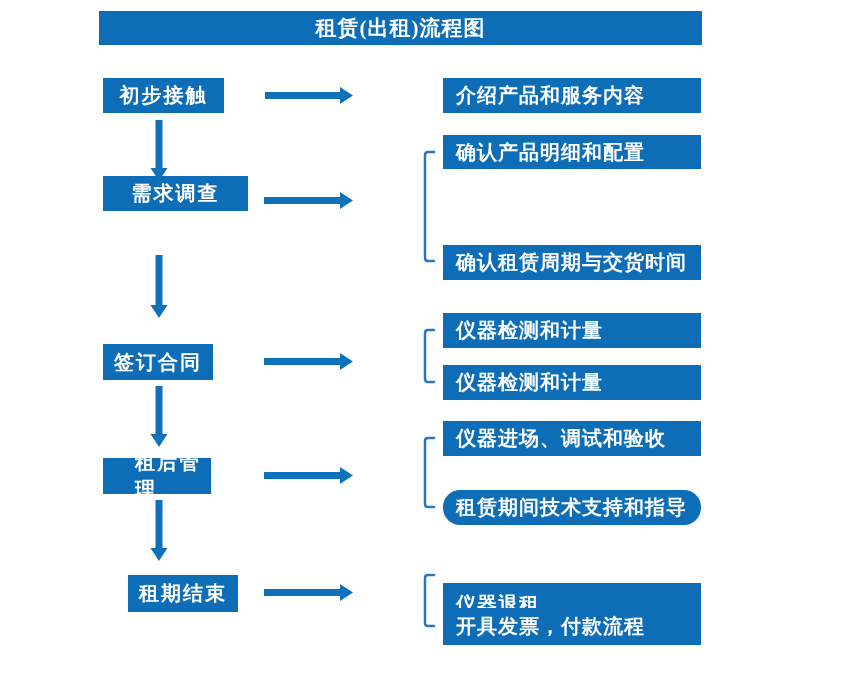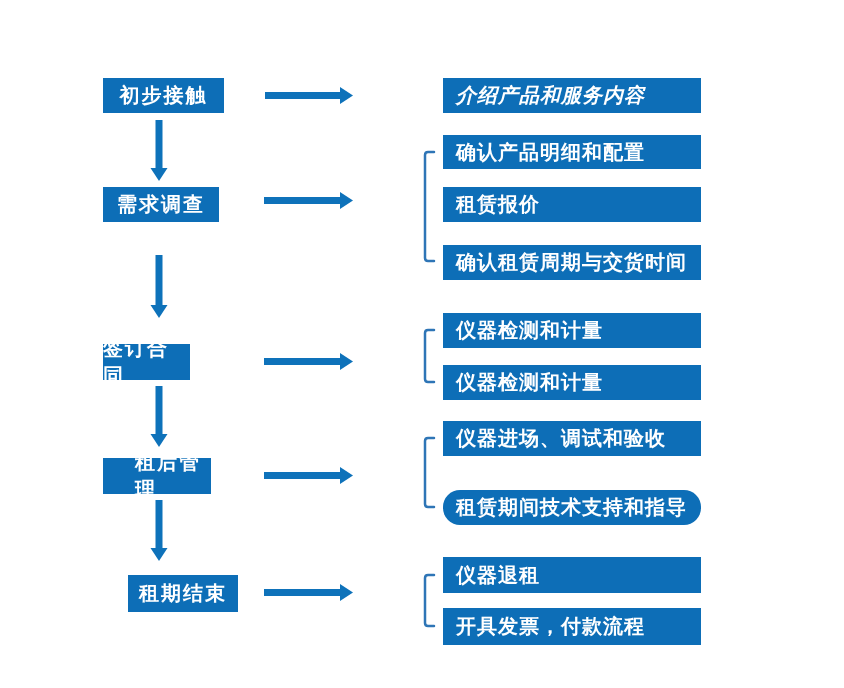--- a/index.html
+++ b/index.html
@@ -40,40 +40,40 @@
     position: absolute; left: 0; top: 0;
     width: 844px; height: 688px;
     pointer-events: none;
   }
 </style>
 </head>
 <body>
 
 <div class="canvas">
 
+  <div class="bluebox title-bar">租赁(出租)流程图</div>
 
   <div class="bluebox step" style="left:103px; top:78px;  width:121px; height:35px;">初步接触</div>
-  <div class="bluebox step" style="left:103px; top:187px; width:116px; height:35px;">需求调查</div>
-  <div class="bluebox step" style="left:103px; top:344px; width:87px; height:36px;">签订合同</div>
+  <div class="bluebox step" style="left:103px; top:176px; width:145px; height:35px;">需求调查</div>
+  <div class="bluebox step" style="left:103px; top:344px; width:110px; height:36px;">签订合同</div>
   <div class="bluebox step" style="left:103px; top:458px; width:108px; height:36px;padding-left:32px;">租后管理</div>
   <div class="bluebox step" style="left:100px; top:575px; width:110px; height:37px;margin-left:28px;">租期结束</div>
 
-  <div class="bluebox detail" style="top:78px;font-style:italic;">介绍产品和服务内容</div>
+  <div class="bluebox detail" style="top:78px;">介绍产品和服务内容</div>
 
   <div class="bluebox detail" style="top:135px; height:34px;">确认产品明细和配置</div>
-  <div class="bluebox detail" style="top:187px;">租赁报价</div>
   <div class="bluebox detail" style="top:245px;">确认租赁周期与交货时间</div>
 
   <div class="bluebox detail" style="top:313px;">仪器检测和计量</div>
   <div class="bluebox detail" style="top:365px;">仪器检测和计量</div>
 
   <div class="bluebox detail" style="top:421px;">仪器进场、调试和验收</div>
   <div class="bluebox detail" style="top:490px;border-radius:17px;">租赁期间技术支持和指导</div>
 
-  <div class="bluebox detail" style="top:557px; height:36px;">仪器退租</div>
+  <div class="bluebox detail" style="top:583px; height:42px;">仪器退租</div>
   <div class="bluebox detail" style="top:608px; height:37px;">开具发票，付款流程</div>
 
   <svg class="overlay" viewBox="0 0 844 688">
     <g fill="#0E72BA">
 
       <g>
         <rect x="265" y="92" width="76" height="7"></rect>
           <polygon points="353,95.5 340,87 340,104"></polygon>
       </g>
       <g>

